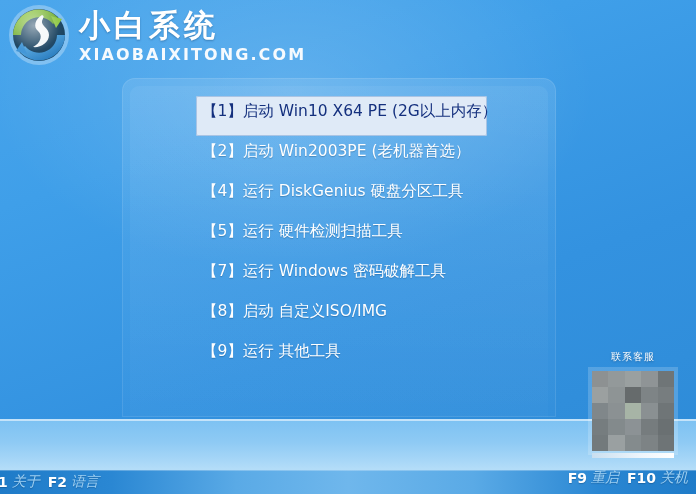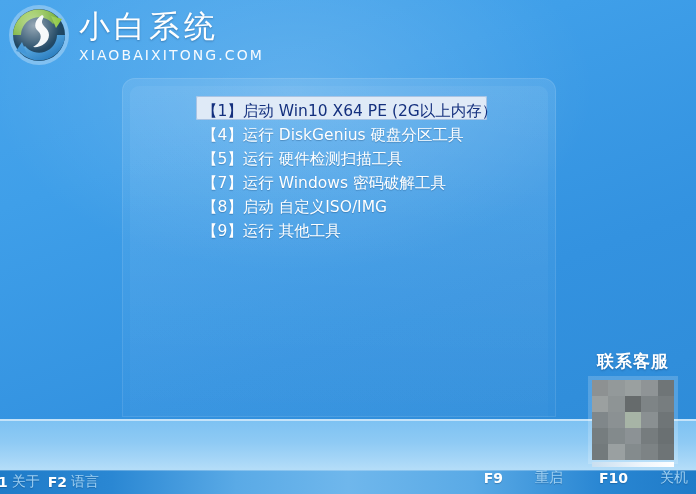--- a/index.html
+++ b/index.html
@@ -18,26 +18,26 @@
     content:"";position:absolute;inset:0;
     background:radial-gradient(ellipse 70% 60% at 42% 18%,rgba(255,255,255,.16) 0%,rgba(255,255,255,0) 62%);
     pointer-events:none;
   }
 
   
   .logo-wrap{position:absolute;left:6px;top:2px;display:flex;align-items:center;gap:7px;z-index:6;}
   .logo-mark{position:relative;width:66px;height:66px;flex:none;}
   .logo-txt{display:flex;flex-direction:column;line-height:1;padding-top:3px;}
   .logo-cn{
-    font-size:31px;font-weight:normal;color:#ffffff;letter-spacing:4px;
+    font-size:31px;font-weight:bold;color:#ffffff;letter-spacing:4px;
     text-shadow:0 1px 2px rgba(0,40,80,.35);
     font-family:"DejaVu Sans","Liberation Sans",sans-serif;
   }
   .logo-en{
-    font-size:14px;font-weight:normal;color:#ffffff;letter-spacing:2.1px;
+    font-size:16px;font-weight:bold;color:#ffffff;letter-spacing:2.1px;
     margin-top:6px;opacity:.95;
   }
 
   
   .stage{
     position:absolute;left:122px;top:78px;width:434px;height:339px;
     border-radius:13px 13px 0 0;
     background:linear-gradient(180deg,rgba(255,255,255,.11) 0%,rgba(255,255,255,.055) 40%,rgba(255,255,255,.02) 100%);
     box-shadow:inset 0 0 0 1px rgba(255,255,255,.10);
   }
@@ -59,40 +59,40 @@
     background:linear-gradient(110deg,#62b2ee 0%,#8acaf4 55%,#a9d8f7 100%);
   }
   .shelf-r{
     position:absolute;right:0;top:419px;width:136px;height:57px;
     background:linear-gradient(250deg,#62b2ee 0%,#8acaf4 55%,#a9d8f7 100%);
   }
 
   
   .menu{position:absolute;left:196px;top:96px;width:300px;z-index:5;}
   .mi{
-    position:relative;height:24px;line-height:30px;
+    position:relative;height:40px;line-height:30px;
     font-size:15.5px;color:#ffffff;white-space:nowrap;
     padding:0 6px;border-radius:2px;
     text-shadow:0 1px 1px rgba(0,40,80,.28);
     font-family:"DejaVu Sans","Liberation Sans",sans-serif;
   }
   .mi.sel{
     background:#dfeaf7;
     color:#14307e;
     text-shadow:none;
     box-shadow:inset 0 0 0 1px #a9c4e4;
     width:279px;
   }
 
   
   .contact{
     position:absolute;right:11px;top:350px;width:104px;z-index:6;text-align:center;
   }
   .contact-title{
-    font-size:17px;font-weight:bold;color:#ffffff;letter-spacing:1px;
+    font-size:10px;font-weight:normal;color:#ffffff;letter-spacing:1px;
     text-shadow:0 1px 2px rgba(0,40,80,.4);
   }
   .qr{
     margin:7px auto 0;width:82px;height:80px;
     display:grid;grid-template-columns:repeat(5,1fr);grid-template-rows:repeat(5,1fr);
     box-shadow:0 0 0 4px rgba(255,255,255,.18);
   }
   .qr i{display:block;}
   .qr-foot{
     width:82px;height:5px;margin:2px auto 0;
@@ -100,23 +100,23 @@
   }
 
   
   .statusbar{
     position:absolute;left:0;right:0;bottom:0;height:24px;
     background:linear-gradient(90deg,#1f7bc8 0%,#2a87d3 16%,#5aaae6 34%,#6fb7ec 50%,#5aaae6 68%,#2a87d3 86%,#1f7bc8 100%);
     box-shadow:inset 0 1px 0 rgba(255,255,255,.25);
     z-index:8;
   }
   .sb-left{position:absolute;left:-6px;top:0;height:24px;display:flex;align-items:center;gap:0;}
-  .sb-right{position:absolute;right:4px;top:0;height:16px;display:flex;align-items:center;gap:28px;}
+  .sb-right{position:absolute;right:4px;top:0;height:16px;display:flex;align-items:center;}
   .sbk{font-size:14px;color:#ffffff;font-weight:bold;margin:0 4px;text-shadow:0 1px 1px rgba(0,40,80,.3);}
-  .sbv{font-size:14px;color:#9fd0f2;margin:0 4px 0 0;text-shadow:0 1px 1px rgba(0,40,80,.3);}
+  .sbv{font-size:14px;color:#9fd0f2;margin:0 4px 0 0;text-shadow:0 1px 1px rgba(0,40,80,.3);font-style:italic;}
 </style>
 </head>
 <body>
 
 <div id="screen">
 
   <div class="logo-wrap">
     <div class="logo-mark">
       <svg width="66" height="66" viewBox="0 0 66 66" aria-hidden="true">
         <defs>
@@ -152,20 +152,21 @@
 
   <div class="stage">
     <div class="stage-inner"></div>
   </div>
   <div class="shelf-l"></div>
   <div class="shelf-r"></div>
   <div class="shelf"></div>
 
   <div class="menu">
     <div class="mi sel">【1】启动 Win10 X64 PE (2G以上内存）</div>
+    <div class="mi">【2】启动 Win2003PE (老机器首选）</div>
     <div class="mi">【4】运行 DiskGenius 硬盘分区工具</div>
     <div class="mi">【5】运行 硬件检测扫描工具</div>
     <div class="mi">【7】运行 Windows 密码破解工具</div>
     <div class="mi">【8】启动 自定义ISO/IMG</div>
     <div class="mi">【9】运行 其他工具</div>
   </div>
 
   <div class="contact">
     <div class="contact-title">联系客服</div>
     <div class="qr" id="qr">

